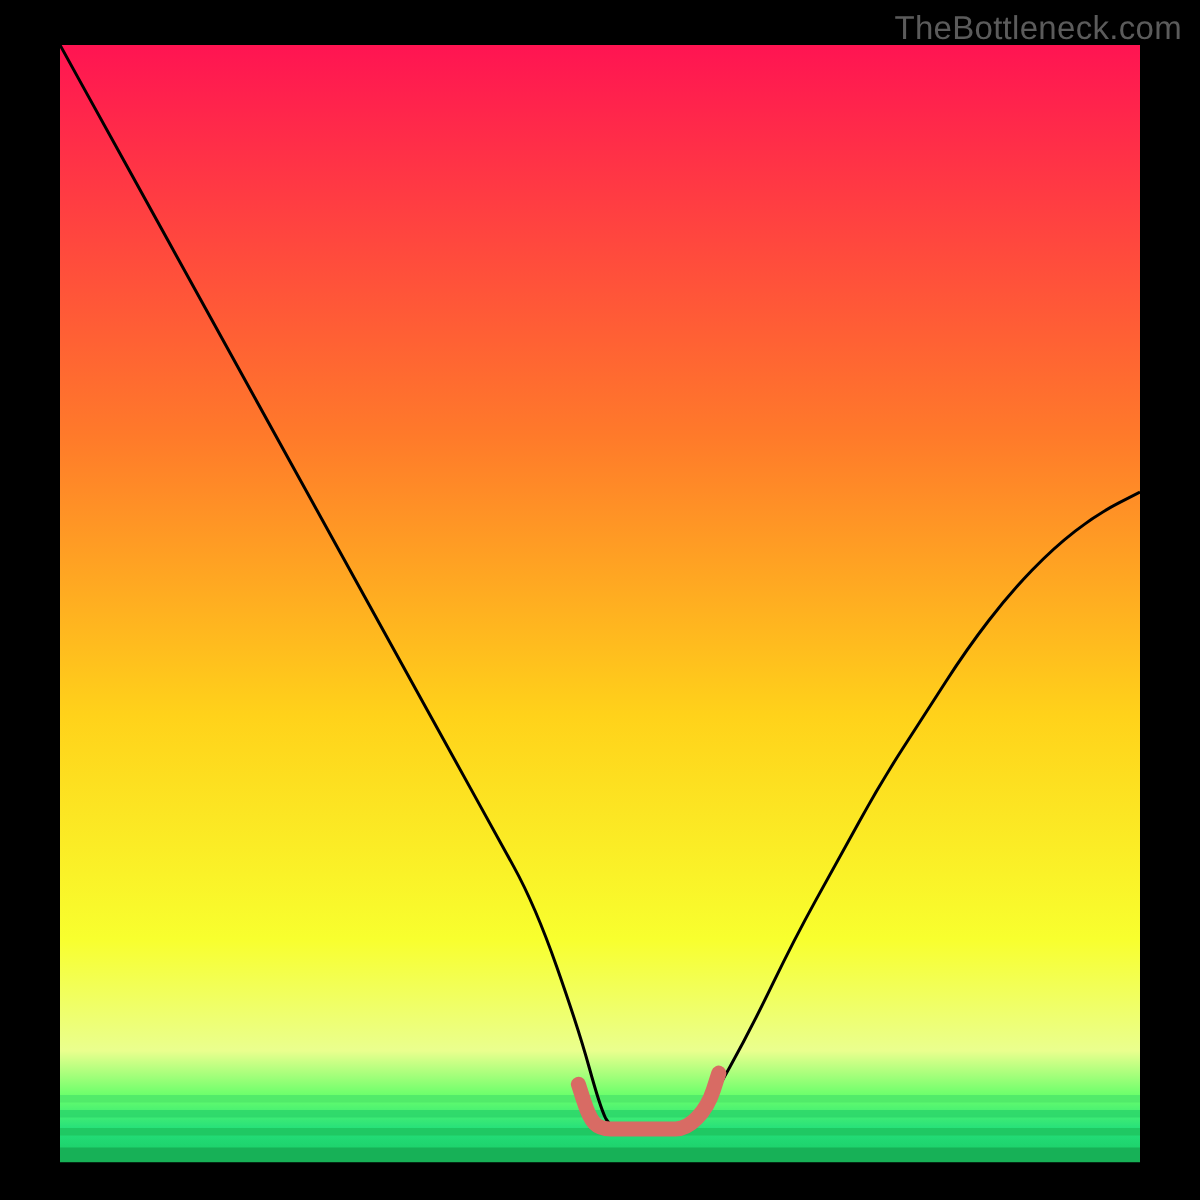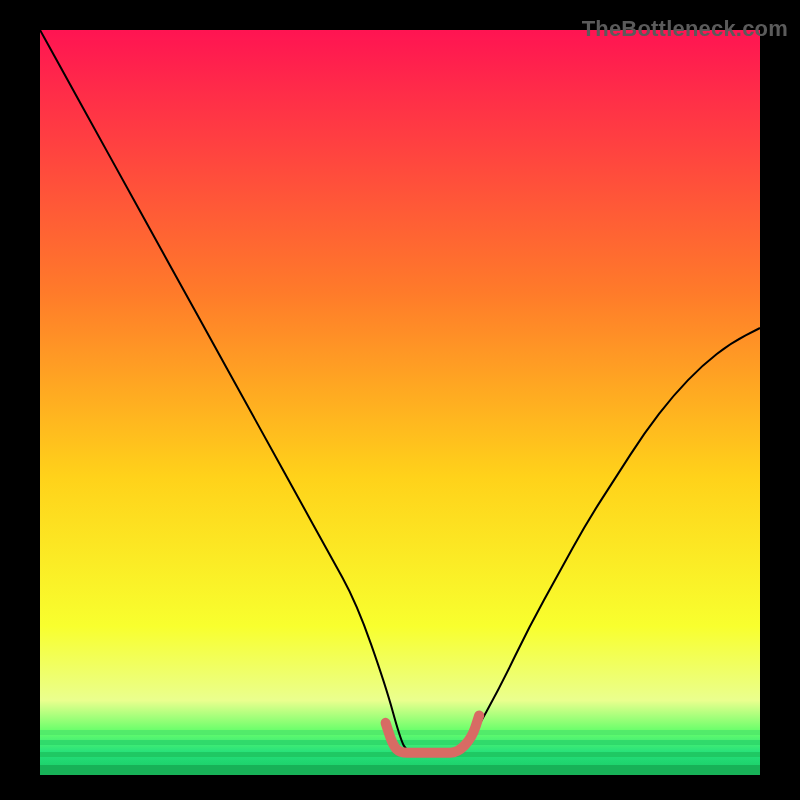--- a/index.html
+++ b/index.html
@@ -12,25 +12,25 @@
     font-family: Arial, Helvetica, sans-serif;
   }
   .frame {
     position: relative;
     width: 800px;
     height: 800px;
     background: #000;
   }
   .watermark {
     position: absolute;
-    top: 16px;
+    top: 6px;
     right: 12px;
     color: #5b5b5b;
     font-size: 22px;
-    font-weight: 700;
+    font-weight: 400;
     letter-spacing: 0.2px;
     z-index: 10;
   }
   .plot {
     position: absolute;
     left: 40px;
     top: 30px;
     width: 720px;
     height: 745px;
     overflow: hidden;

